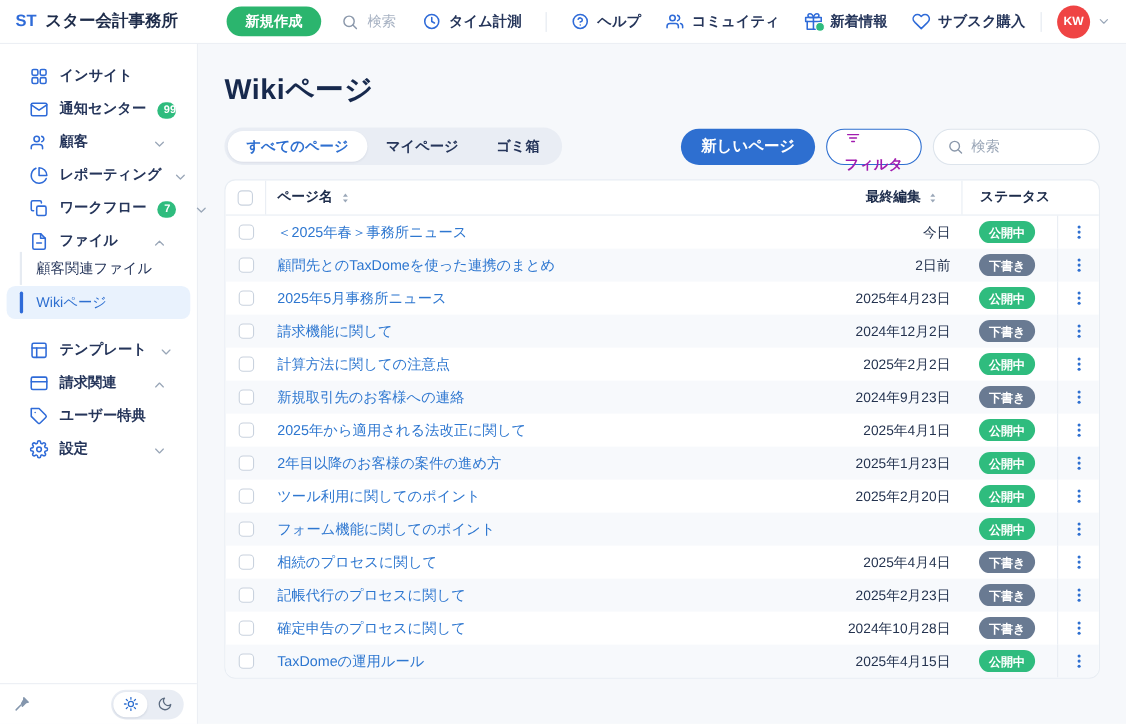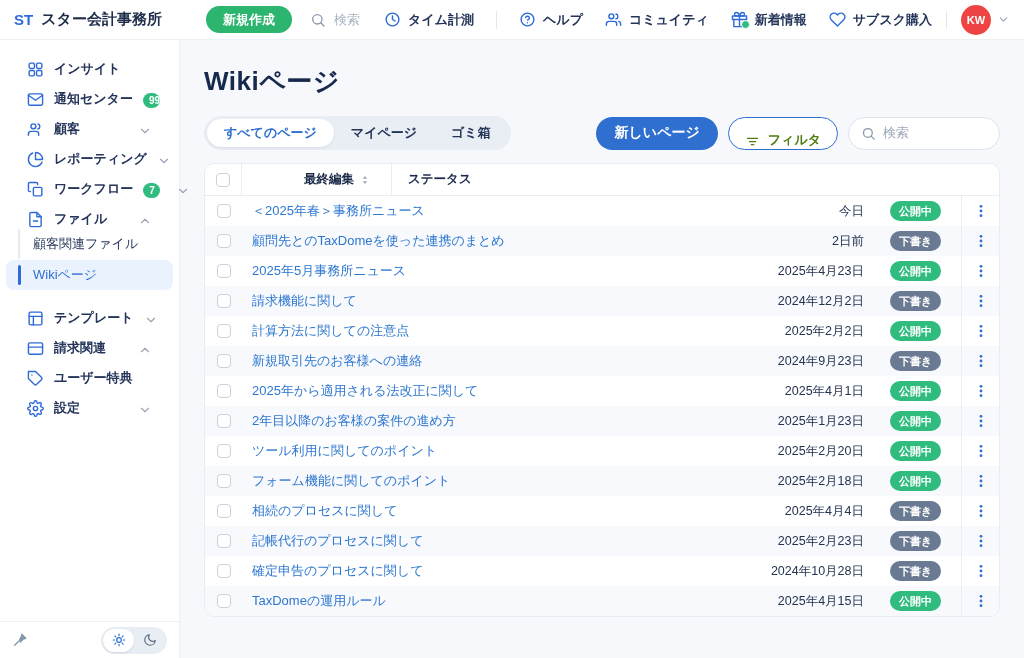--- a/index.html
+++ b/index.html
@@ -56,22 +56,22 @@
   .main { position:absolute; top:40px; left:180px; right:0; bottom:0; padding:24px 24px 0; overflow:hidden; }
   h1 { font-size:26px; font-weight:800; color:#17294d; letter-spacing:.5px; }
   .controls { display:flex; align-items:center; margin-top:17px; gap:10px; }
   .tabs { display:flex; background:#e9edf4; border-radius:18px; padding:3px; }
   .tab { height:28px; line-height:28px; padding:0 17px; border-radius:15px; font-size:13px; font-weight:700;
          color:#25355a; cursor:pointer; white-space:nowrap; }
   .tab.active { background:#fff; color:#2e6fd0; box-shadow:0 1px 2px rgba(20,40,80,.08); }
   .spacer { flex:1; }
   .btn-primary { background:#2e6fd0; color:#fff; border:none; border-radius:17px; height:33px; padding:0 18px;
                  font-size:14px; font-weight:700; cursor:pointer; }
-  .btn-outline { background:#fff; color:#4d7c0f; border:1.5px solid #2e6fd0; border-radius:17px; height:33px;
-                 padding:0 16px; font-size:13px; font-weight:700; display:flex; align-items:flex-end; gap:8px; cursor:pointer; }
+  .btn-outline { background:#fff; color:#a21caf; border:1.5px solid #2e6fd0; border-radius:17px; height:33px;
+                 padding:0 16px; font-size:13px; font-weight:700; display:flex; align-items:flex-start; gap:8px; cursor:pointer;flex-direction:column; }
   .search-box { width:152px; height:33px; background:#fff; border:1px solid #dde4ec; border-radius:17px;
                 display:flex; align-items:center; gap:7px; padding:0 12px; }
   .search-box .ph { color:#9aa6b7; font-size:13px; }
 
   
   .table { margin-top:13px; background:#fff; border:1px solid #e8edf3; border-radius:10px; overflow:hidden; }
   .tr { display:flex; align-items:center; height:30px; }
   .thead { height:32px; border-bottom:1px solid #e8edf3; }
   .thead .hlbl { font-size:12.5px; font-weight:800; color:#1c2b4a; }
   #rows .tr:nth-child(even) { background:#f7f9fc; }
@@ -379,20 +379,29 @@
         </span>
       <span class="ph">検索</span>
     </div>
   </div>
 
   <div class="table">
     <div class="tr thead">
       <div class="td col-check">
           <span class="checkbox"></span>
         </div>
+      <div class="td col-name">
+        <span class="hlbl">ページ名</span>
+        <span class="ic sort">
+            <svg width="12" height="12" viewBox="0 0 24 24" fill="currentColor">
+              <path d="M12 4l4.5 5.5h-9z"></path>
+              <path d="M12 20l-4.5-5.5h9z"></path>
+            </svg>
+          </span>
+      </div>
       <div class="td col-date">
         <span class="hlbl">最終編集</span>
         <span class="ic sort">
             <svg width="12" height="12" viewBox="0 0 24 24" fill="currentColor">
               <path d="M12 4l4.5 5.5h-9z"></path>
               <path d="M12 20l-4.5-5.5h9z"></path>
             </svg>
           </span>
       </div>
       <div class="td col-status">
@@ -590,21 +599,20 @@
             </span>
           </div>
         </div>
         <div class="tr">
     <div class="td col-check">
             <span class="checkbox"></span>
           </div>
     <div class="td col-name">
             <a class="link">フォーム機能に関してのポイント</a>
           </div>
-    <div class="td col-date">2025年2月18日</div>
     <div class="td col-status">
             <span class="badge" style="background:#2fbc7e">公開中</span>
           </div>
     <div class="td col-kebab">
             <span class="ic kebab">
               <svg width="16" height="16" viewBox="0 0 24 24" fill="currentColor">
                 <circle cx="12" cy="5" r="2.1"></circle>
                 <circle cx="12" cy="12" r="2.1"></circle>
                 <circle cx="12" cy="19" r="2.1"></circle>
               </svg>

